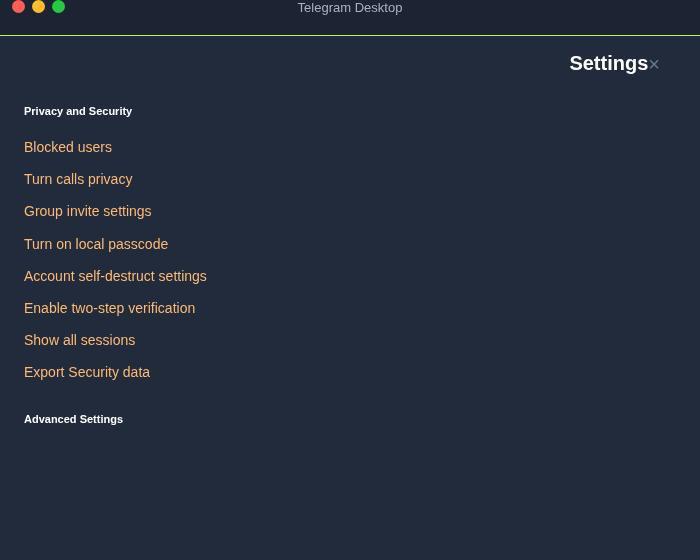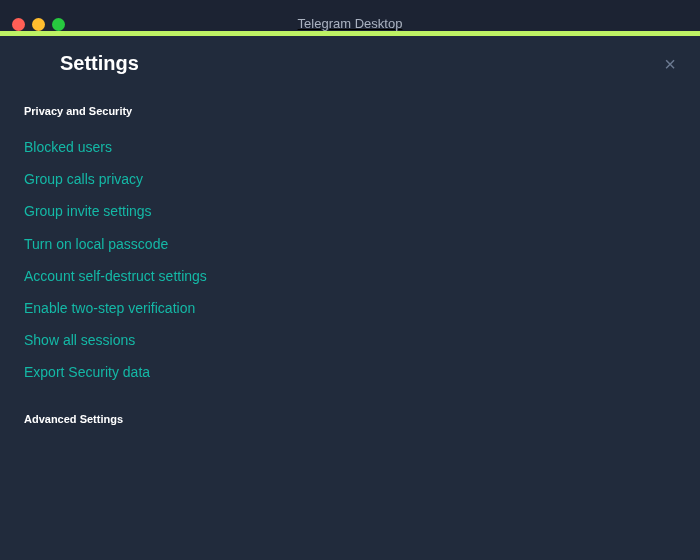--- a/index.html
+++ b/index.html
@@ -14,25 +14,24 @@
       background: #1c2333;
       font-family: -apple-system, BlinkMacSystemFont, 'Segoe UI', sans-serif;
       overflow: hidden;
     }
 
     .title-bar {
       width: 100%;
       height: 36px;
       background: #1c2333;
       display: flex;
-      align-items: flex-end;
+      align-items: flex-start;
       justify-content: center;
       position: relative;
-      border-bottom: 5px solid #bef264;
-      text-decoration: underline;
+      border-bottom: 1px solid #bef264;
     }
 
     .title-bar-title {
       color: #aab2c0;
       font-size: 13px;
       font-weight: 500;
     }
 
     .window-controls {
       position: absolute;
@@ -58,22 +57,22 @@
       height: calc(560px - 36px);
       background: #212b3c;
       padding: 0;
       overflow-y: auto;
       position: relative;
     }
 
     .settings-header {
       display: flex;
       align-items: center;
-      justify-content: space-between;
-      padding: 16px 24px 10px 24px;
+      justify-content: flex-end;
+      padding: 16px 40px 10px 24px;
       margin-left: 36px;
     }
 
     .settings-title {
       color: #ffffff;
       font-size: 20px;
       font-weight: 700;
     }
 
     .close-btn {
@@ -120,21 +119,21 @@
 
     .section-title {
       color: #ffffff;
       font-size: 11px;
       font-weight: 700;
       margin-bottom: 14px;
     }
 
     .menu-item {
       display: block;
-      color: #14b8a6;
+      color: #fdba74;
       font-size: 14px;
       padding: 7px 0;
       cursor: pointer;
       text-decoration: none;
       line-height: 1.3;
     }
 
     .advanced-section {
       padding: 20px 32px 0 24px;
       margin-top: 4px;
@@ -160,21 +159,21 @@
   </div>
 
 
   <div class="section">
     <div class="section-title">Privacy and Security</div>
 
     <a class="menu-item" href="#">
       <span>Blocked users</span>
     </a>
     <a class="menu-item" href="#">
-      <span>Group calls privacy</span>
+      <span>Turn calls privacy</span>
     </a>
     <a class="menu-item" href="#">
       <span>Group invite settings</span>
     </a>
     <a class="menu-item" href="#">
       <span>Turn on local passcode</span>
     </a>
     <a class="menu-item" href="#">
       <span>Account self-destruct settings</span>
     </a>

